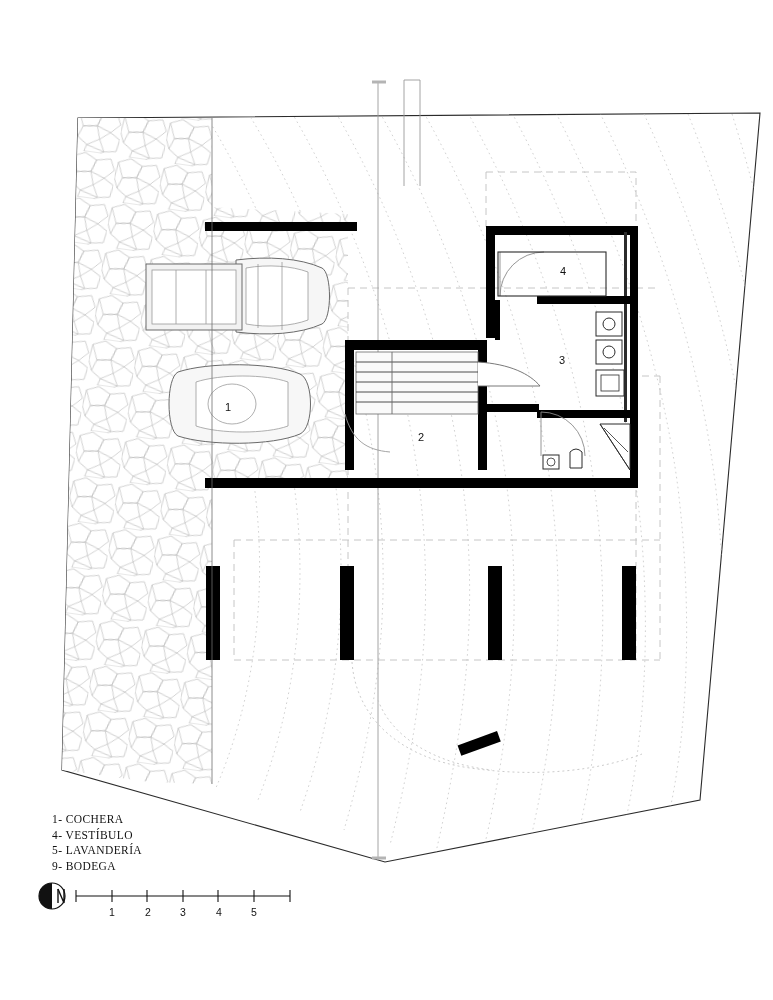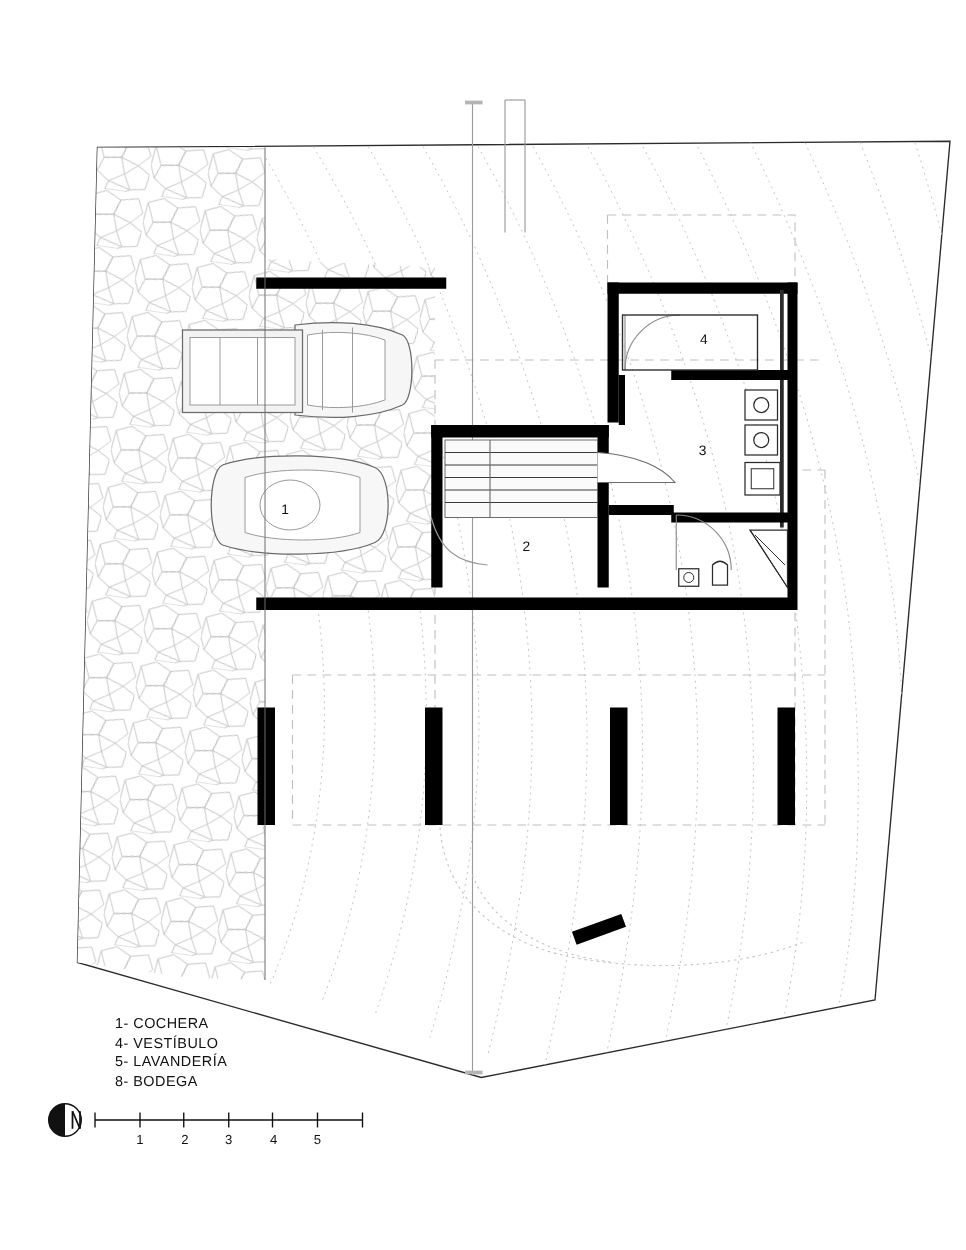--- a/index.html
+++ b/index.html
@@ -28,21 +28,21 @@
   .legend {
     position: absolute;
     left: 52px;
     top: 812px;
     font-size: 11.5px;
     line-height: 15.5px;
     color: #111111;
     letter-spacing: 0.4px;
     white-space: nowrap;
   }
-  .legend div { font-family: Liberation Sans, sans-serif; margin-left: 40px; }
+  .legend div { font-family: Liberation Serif, serif; }
   .scalebar-wrap {
     position: absolute;
     left: 36px;
     top: 880px;
     width: 300px;
     height: 50px;
   }
   .scale-num {
     position: absolute;
     font-size: 10.5px;
@@ -242,21 +242,21 @@
       <text class="roomnum" x="562" y="364">3</text>
       <text class="roomnum" x="563" y="275">4</text>
     </g>
   </svg>
 </div>
 
 <div class="legend">
   <div>1- COCHERA</div>
   <div>4- VESTÍBULO</div>
   <div>5- LAVANDERÍA</div>
-  <div>8- BODEGA</div>
+  <div>9- BODEGA</div>
 </div>
 
 <div class="scalebar-wrap">
   <svg viewBox="0 0 300 50" width="300" height="50">
     <g>
       <circle cx="16" cy="16" r="13" fill="#ffffff" stroke="#111111" stroke-width="1.2"></circle>
       <path d="M16 3 A13 13 0 0 0 16 29 Z" fill="#111111"></path>
       <path d="M22 9 L22 23" stroke="#111111" stroke-width="1.4"></path>
       <path d="M22 9 L28 23 L28 9" stroke="#111111" stroke-width="1.4" fill="none"></path>
     </g>

